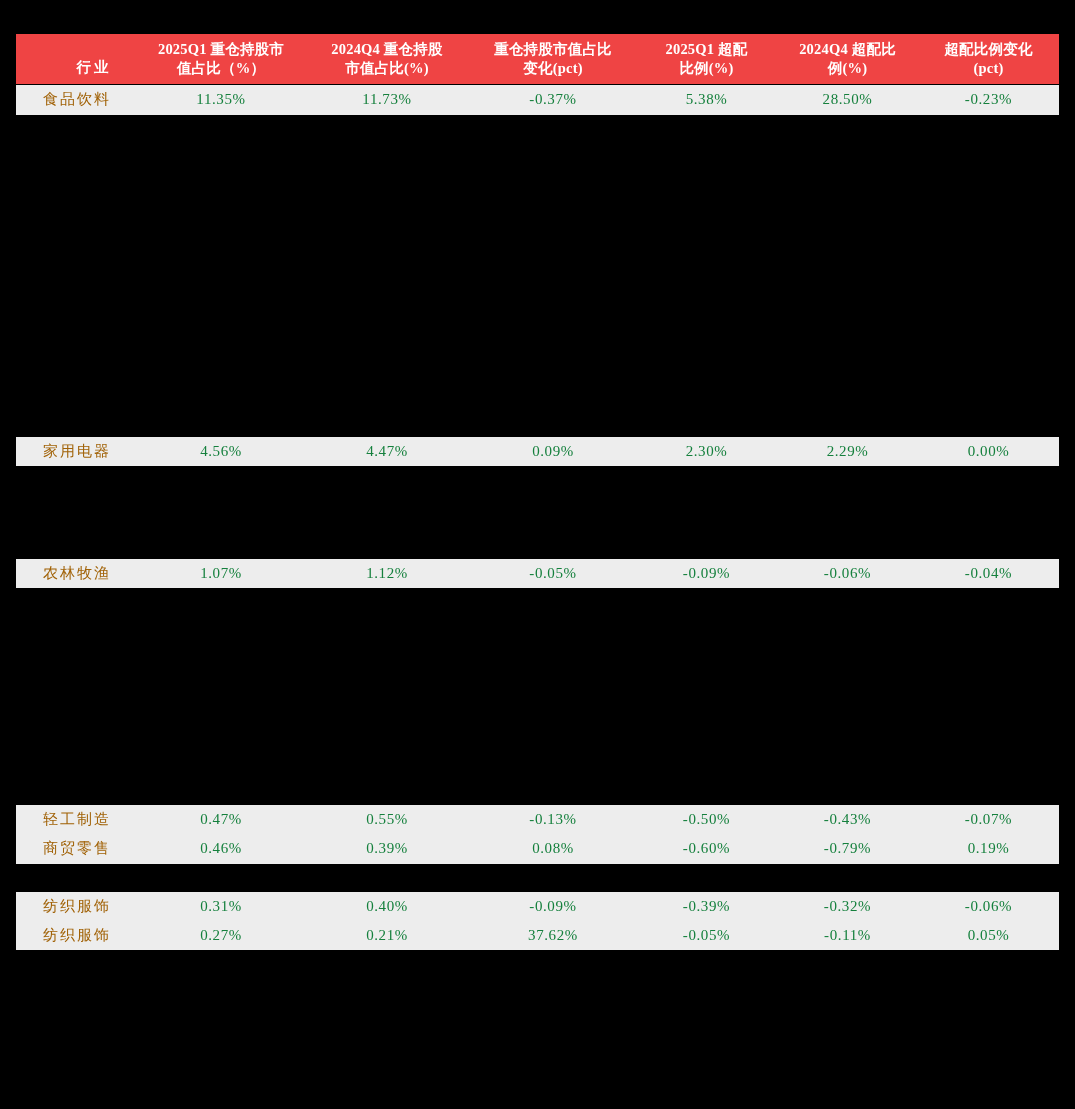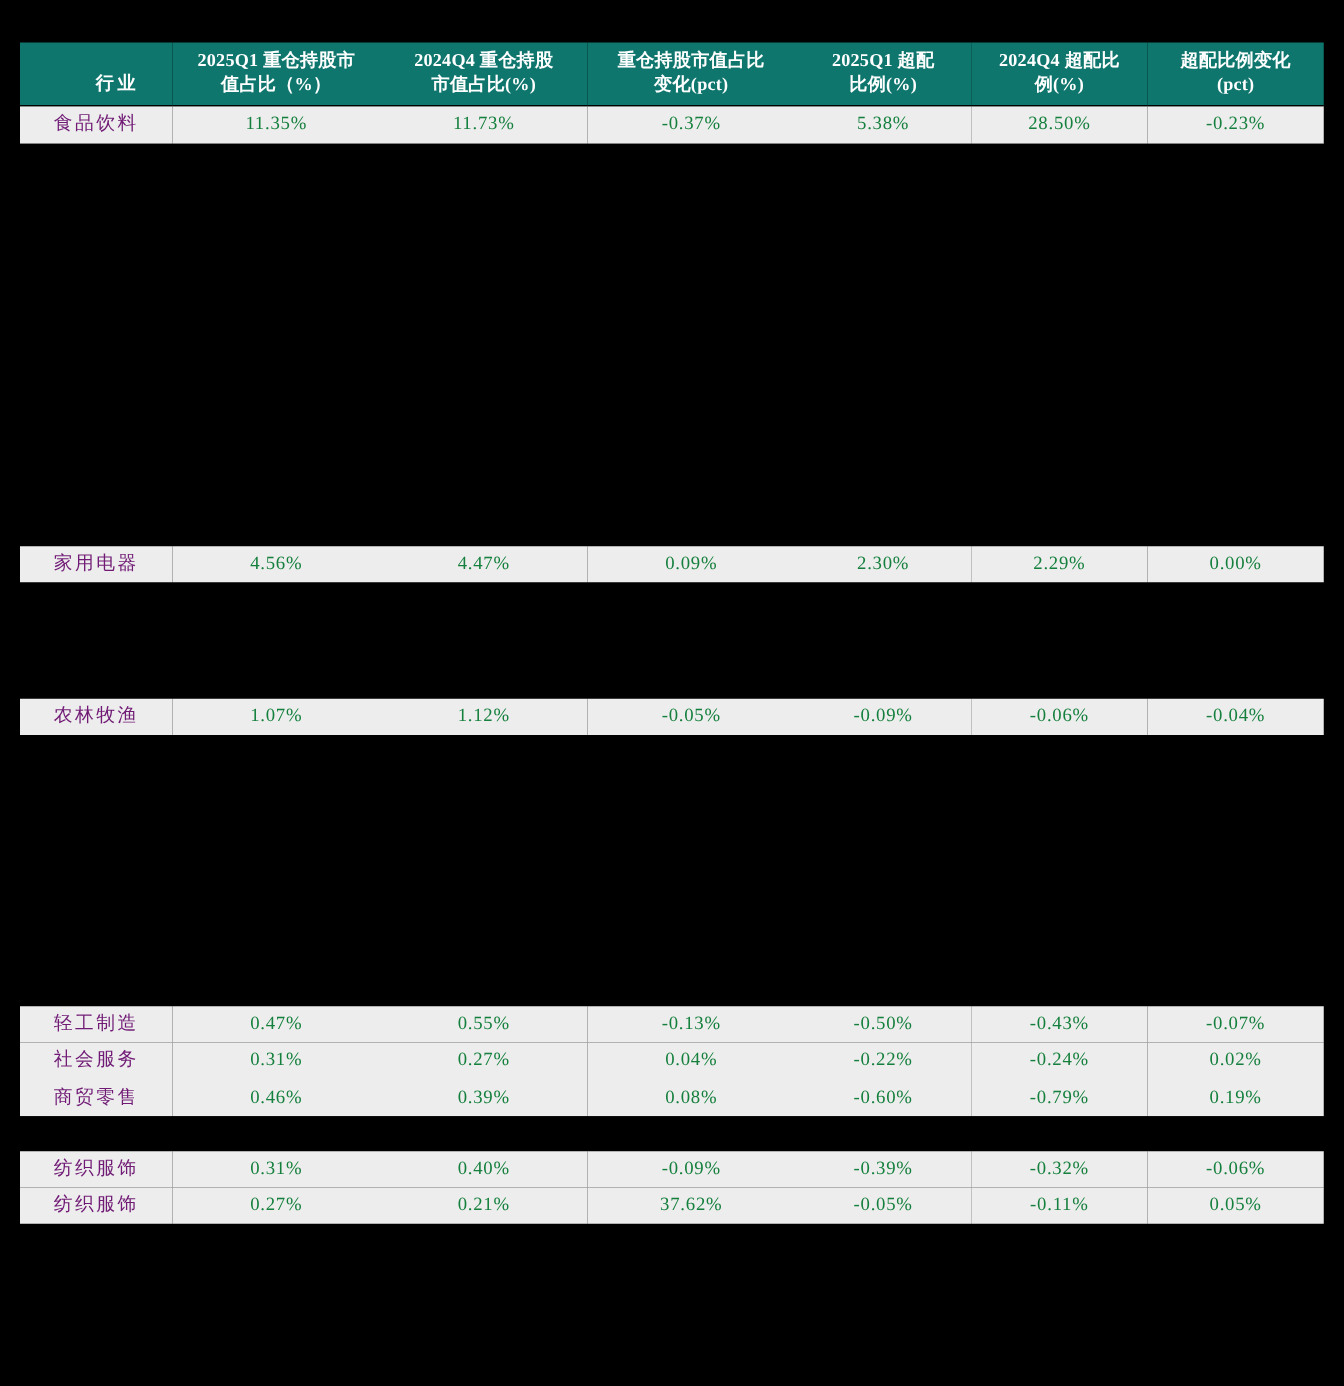--- a/index.html
+++ b/index.html
@@ -28,21 +28,21 @@
   }
   table.data-table col.c0 { width: 122px; }
   table.data-table col.c1 { width: 166px; }
   table.data-table col.c2 { width: 166px; }
   table.data-table col.c3 { width: 166px; }
   table.data-table col.c4 { width: 141px; }
   table.data-table col.c5 { width: 141px; }
   table.data-table col.c6 { width: 141px; }
 
   thead th {
-    background: #0f766e;
+    background: #ef4444;
     color: #FFFFFF;
     font-weight: bold;
     font-size: 14.5px;
     line-height: 1.32;
     padding: 6px 6px;
     text-align: center;
     vertical-align: bottom;
     letter-spacing: 0.2px;
   }
   thead th.first-col {
@@ -57,21 +57,21 @@
     font-size: 15px;
     line-height: 1.15;
     padding: 6px 6px;
     text-align: center;
     color: #15803d;
     letter-spacing: 0.6px;
     font-family: "Liberation Serif", "DejaVu Serif", serif;
   }
   tbody tr.data-row td.label-cell {
     letter-spacing: 2px;
-    color: #701a75;
+    color: #a16207;
     margin-top: 36px;
   }
   tbody tr.spacer td {
     background: #000000;
     padding: 0;
     border: none;
     line-height: 0;
     font-size: 0;
   }
   tbody tr.data-row.group-top td {
@@ -163,29 +163,20 @@
         <tr class="data-row">
           <td class="label-cell">轻工制造</td>
           <td>0.47%</td>
           <td>0.55%</td>
           <td>-0.13%</td>
           <td>-0.50%</td>
           <td>-0.43%</td>
           <td>-0.07%</td>
         </tr>
         <tr class="data-row">
-          <td class="label-cell">社会服务</td>
-          <td>0.31%</td>
-          <td>0.27%</td>
-          <td>0.04%</td>
-          <td>-0.22%</td>
-          <td>-0.24%</td>
-          <td>0.02%</td>
-        </tr>
-        <tr class="data-row">
           <td class="label-cell">商贸零售</td>
           <td>0.46%</td>
           <td>0.39%</td>
           <td>0.08%</td>
           <td>-0.60%</td>
           <td>-0.79%</td>
           <td>0.19%</td>
         </tr>
         <tr class="spacer">
           <td colspan="7" style="height: 28px;"></td>

